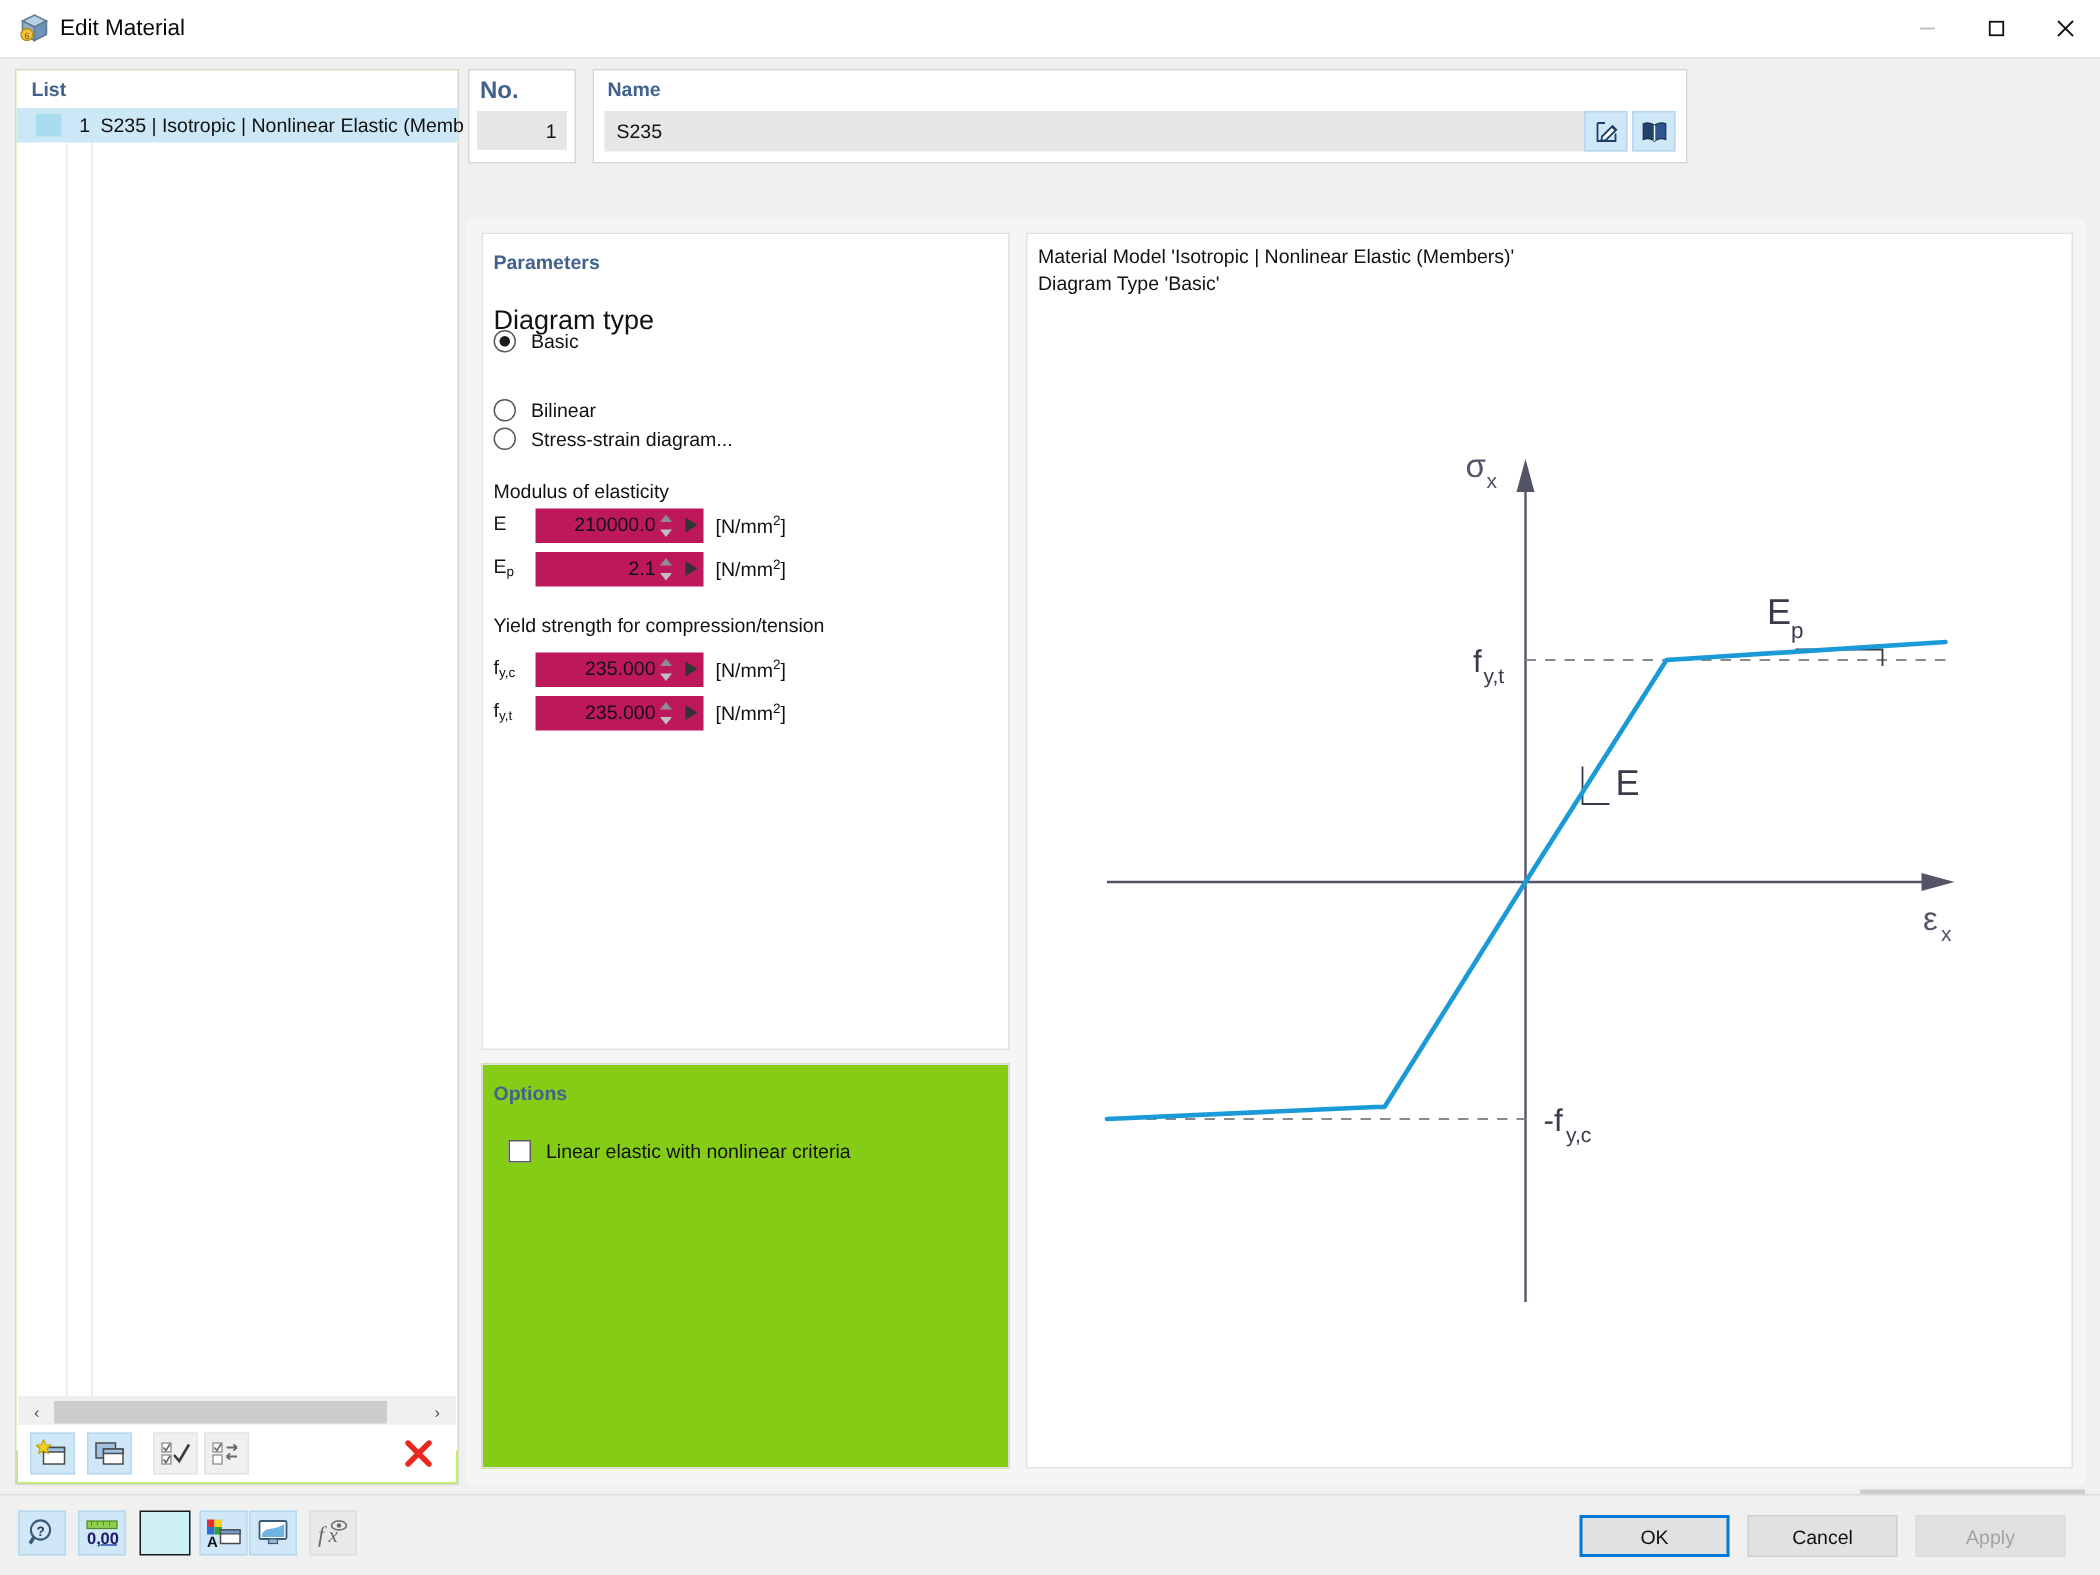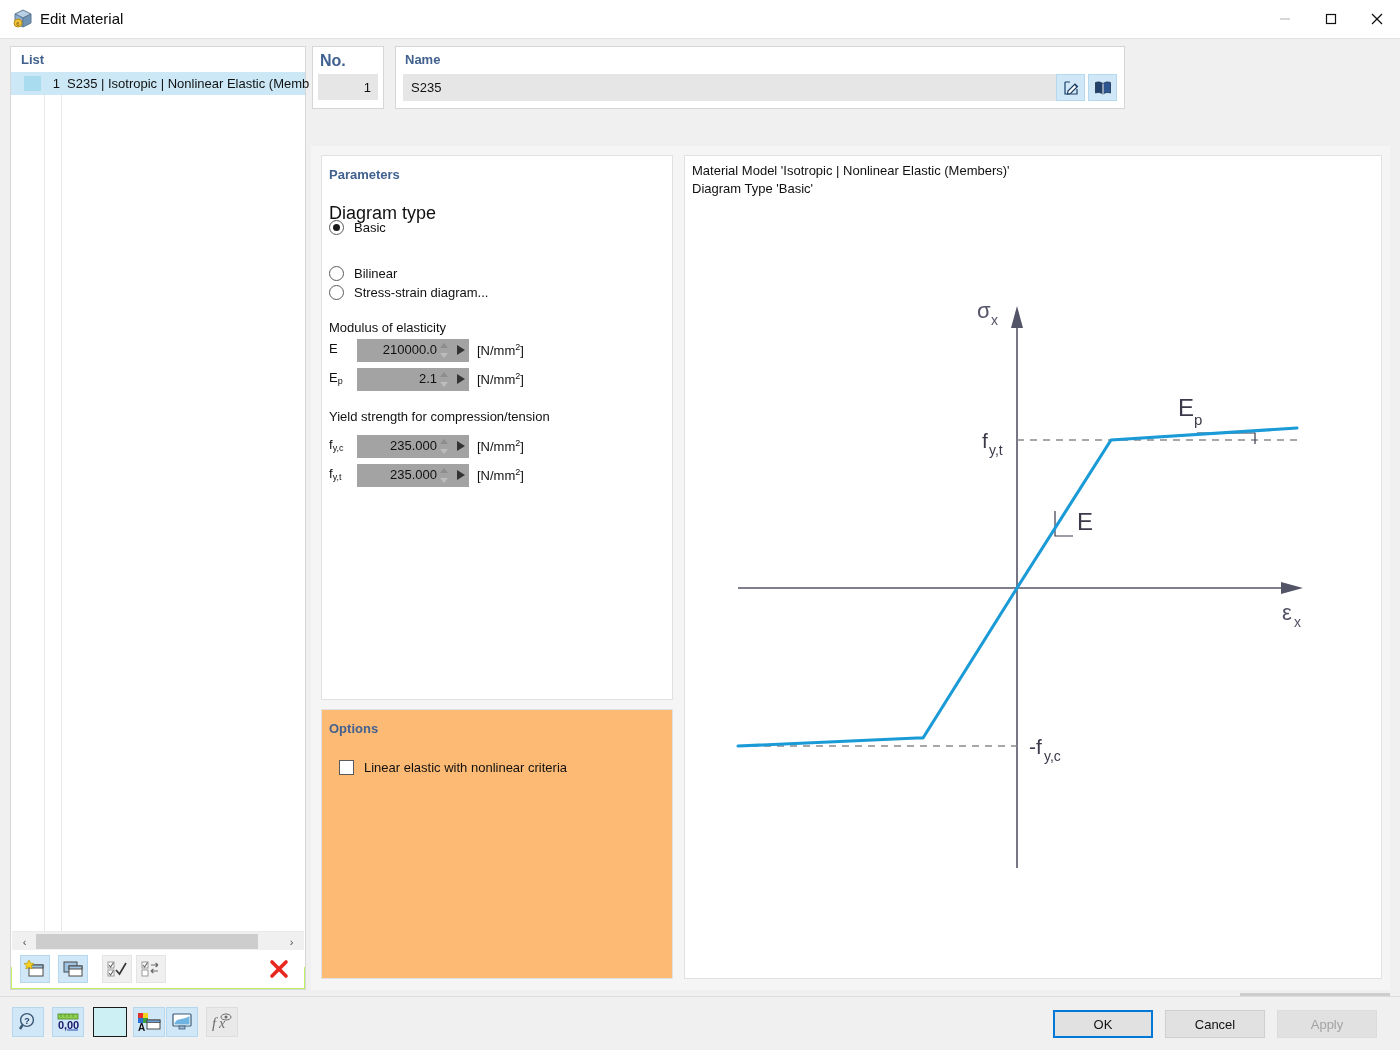--- a/index.html
+++ b/index.html
@@ -193,21 +193,21 @@
   #moe-label { position:absolute; left:7px; top:164px; font-size:13px; color:#111; }
   #ys-label  { position:absolute; left:7px; top:253px; font-size:13px; color:#111; }
 
   .field-row { position:absolute; left:7px; height:23px; }
   .field-name {
     position:absolute; left:0; top:2px; width:24px;
     font-size:13px; color:#111;
   }
   .field-box {
     position:absolute; left:28px; top:0; width:112px; height:23px;
-    background:#a3a3a3;
+    background:#be185d;
   }
   .field-val {
     position:absolute; right:32px; top:3px;
     font-size:13px; color:#111; text-align:right;
   }
   .spin {
     position:absolute; right:20px; top:2px; width:9px; height:19px;
   }
   .spin .up, .spin .dn {
     position:absolute; left:0; width:0; height:0;
@@ -223,21 +223,21 @@
   .field-unit {
     position:absolute; left:148px; top:3px;
     font-size:13px; color:#111; white-space:nowrap;
   }
   .field-unit sup { font-size:9px; }
   .sub { font-size:9px; vertical-align:-2px; }
 
   
   #options-group {
     position:absolute; left:10px; top:563px; width:352px; height:270px;
-    background:#fdba74; border:1px solid #e1e1e1;
+    background:#84cc16; border:1px solid #e1e1e1;
   }
   #options-title { position:absolute; left:7px; top:11px; font-weight:bold; color:#41618f; font-size:13px; }
   #opt-row { position:absolute; left:17px; top:47px; height:20px; display:flex; align-items:center; }
   .cbox {
     width:15px; height:15px; border:1px solid #5a5a5a; background:#ffffff;
     margin-right:10px; flex:none;
   }
   #opt-label { font-size:13px; color:#111; }
 
   

